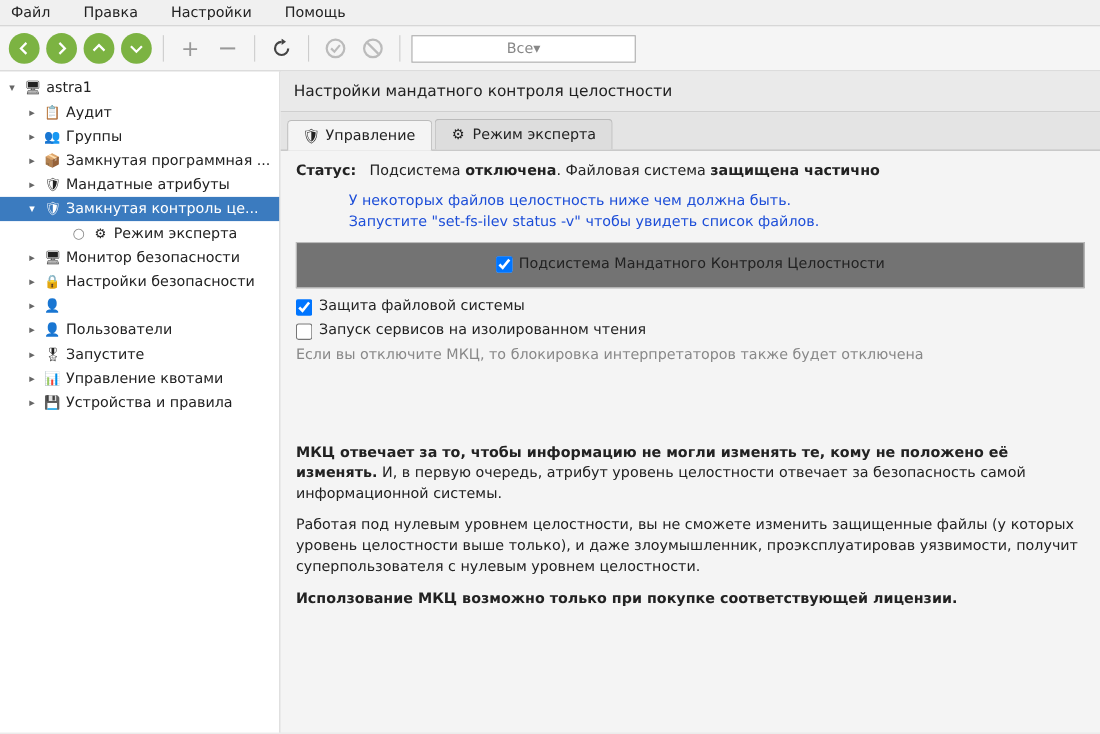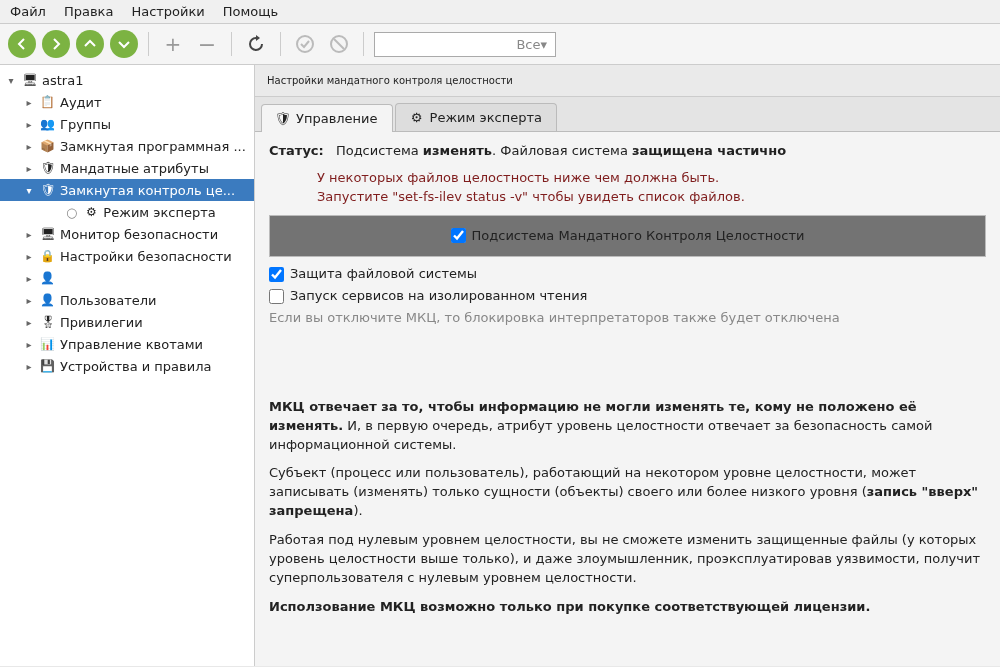--- a/index.html
+++ b/index.html
@@ -1,44 +1,44 @@
 <!DOCTYPE html>
 <html><head>
 <meta charset="utf-8">
 <style>
 * { box-sizing: border-box; margin: 0; padding: 0; }
 body { font-family: "DejaVu Sans", "Liberation Sans", Arial, sans-serif; font-size: 13px; color: #222; background: #e8e8e8; width: 1000px; height: 667px; overflow: hidden; }
-.menubar { display: flex; gap: 18px; padding: 4px 10px; background: #f0f0f0; border-bottom: 1px solid #ccc; }
+.menubar { display: flex; gap: 30px; padding: 4px 10px; background: #f0f0f0; border-bottom: 1px solid #ccc; }
 .menubar span { cursor: default; }
 .toolbar { display: flex; align-items: center; gap: 6px; padding: 6px 8px; background: #f5f5f5; border-bottom: 1px solid #ccc; }
 .tbtn { width: 28px; height: 28px; display: flex; align-items: center; justify-content: center; border-radius: 14px; cursor: pointer; }
 .green { background: #7cb342; color: #fff; font-weight: bold; }
 .grey { color: #999; }
 .sep { width: 1px; height: 24px; background: #ccc; margin: 0 4px; }
-.dropdown { border: 1px solid #aaa; background: #fff; padding: 4px 8px; width: 182px; display: flex; justify-content: flex-end; align-items: center; color: #888; }
+.dropdown { border: 1px solid #aaa; background: #fff; padding: 4px 8px; width: 204px; display: flex; justify-content: center; align-items: center; color: #888; }
 .main { display: flex; height: calc(667px - 66px); }
 .tree { width: 255px; background: #fff; border-right: 1px solid #ccc; overflow: auto; padding: 4px 0; }
 .tree-item { display: flex; align-items: center; padding: 3px 4px; gap: 4px; cursor: default; white-space: nowrap; overflow: hidden; text-overflow: ellipsis; }
 .tree-item.lvl0 { padding-left: 4px; }
 .tree-item.lvl1 { padding-left: 22px; }
 .tree-item.lvl2 { padding-left: 48px; }
 .tree-item.selected { background: #3b7bbf; color: #fff; }
 .expander { width: 14px; display: inline-flex; justify-content: center; color: #666; font-size: 10px; }
 .tree-item.selected .expander { color: #fff; }
 .ticon { width: 16px; height: 16px; display: inline-flex; align-items: center; justify-content: center; font-size: 12px; }
 .content { flex: 1; background: #f4f4f4; display: flex; flex-direction: column; overflow: hidden; }
-.content-title { padding: 10px 12px; font-size: 10px; border-bottom: 1px solid #ccc; background: #eaeaea; }
+.content-title { padding: 10px 12px; font-size: 14px; border-bottom: 1px solid #ccc; background: #eaeaea; }
 .tabs { display: flex; background: #e4e4e4; border-bottom: 1px solid #bbb; padding-top: 6px; padding-left: 6px; gap: 2px; }
 .tab { padding: 6px 14px; border: 1px solid #bbb; border-bottom: none; background: #ddd; display: flex; align-items: center; gap: 6px; cursor: pointer; border-radius: 4px 4px 0 0; }
 .tab.active { background: #f4f4f4; position: relative; top: 1px; }
 .tab-icon { width: 14px; height: 14px; display: inline-flex; align-items: center; justify-content: center; }
 .panel { flex: 1; padding: 10px 14px; overflow: auto; font-size: 13px; line-height: 1.45; }
 .status-line { margin-bottom: 8px; }
 .status-label { margin-right: 8px; font-weight: bold; }
-.status-msg { margin-left: 48px; color: #7f1d1d; }
+.status-msg { margin-left: 48px; color: #1d4ed8; }
 .box { border: 1px solid #bbb; background: #737373; padding: 8px 10px; margin: 8px 0; }
 .box-title { display: flex; justify-content: center; align-items: center; gap: 6px; margin-bottom: 0; }
 .chk { display: flex; align-items: center; gap: 6px; margin: 3px 0; }
 .chk input { width: 15px; height: 15px; }
 .hint { color: #888; margin-top: 2px; }
 .desc p { margin: 10px 0; }
 b { font-weight: bold; }
 svg { display: block; }
 </style>
 </head>
@@ -156,21 +156,21 @@
           <span class="ticon">👤</span>
         </div>
         <div class="tree-item lvl1">
           <span class="expander">▸</span>
           <span class="ticon">👤</span>
           <span>Пользователи</span>
         </div>
         <div class="tree-item lvl1">
           <span class="expander">▸</span>
           <span class="ticon">🎖</span>
-          <span>Привилегии</span>
+          <span>Запустите</span>
         </div>
         <div class="tree-item lvl1">
           <span class="expander">▸</span>
           <span class="ticon">📊</span>
           <span>Управление квотами</span>
         </div>
         <div class="tree-item lvl1">
           <span class="expander">▸</span>
           <span class="ticon">💾</span>
           <span>Устройства и правила</span>
@@ -187,21 +187,21 @@
       </div>
       <div class="tab">
         <span class="tab-icon">⚙</span>
         <span>Режим эксперта</span>
       </div>
     </div>
     <div class="panel">
       <div class="status-line">
         <span class="status-label">Статус:</span>
         <span>
-          <span>Подсистема </span><b>изменять</b><span>.   Файловая система </span><b>защищена частично</b>
+          <span>Подсистема </span><b>отключена</b><span>.   Файловая система </span><b>защищена частично</b>
         </span>
       </div>
       <div class="status-msg">У некоторых файлов целостность ниже чем должна быть.</div>
       <div class="status-msg">Запустите "set-fs-ilev status -v" чтобы увидеть список файлов.</div>
 
       <div class="box">
         <div class="box-title chk">
           <input type="checkbox" checked="" style="">
           <span>Подсистема Мандатного Контроля Целостности</span>
         </div>
@@ -212,20 +212,19 @@
         <span>Защита файловой системы</span>
       </div>
       <div class="chk">
         <input type="checkbox" style="">
         <span>Запуск сервисов на изолированном чтения</span>
       </div>
       <div class="hint">Если вы отключите МКЦ, то блокировка интерпретаторов также будет отключена</div>
 
       <div class="desc" style="margin-top:70px;">
         <p><b>МКЦ отвечает за то, чтобы информацию не могли изменять те, кому не положено её изменять.</b><span> И, в первую очередь, атрибут уровень целостности отвечает за безопасность самой информационной системы.</span></p>
-        <p><span>Субъект (процесс или пользователь), работающий на некотором уровне целостности, может записывать (изменять) только сущности (объекты) своего или более низкого уровня (</span><b>запись "вверх" запрещена</b><span>).</span></p>
         <p>Работая под нулевым уровнем целостности, вы не сможете изменить защищенные файлы (у которых уровень целостности выше только), и даже злоумышленник, проэксплуатировав уязвимости, получит суперпользователя с нулевым уровнем целостности.</p>
         <p><b>Исползование МКЦ возможно только при покупке соответствующей лицензии.</b></p>
 
       </div>
     </div>
   </div>
 </div>
 
 </body></html>

